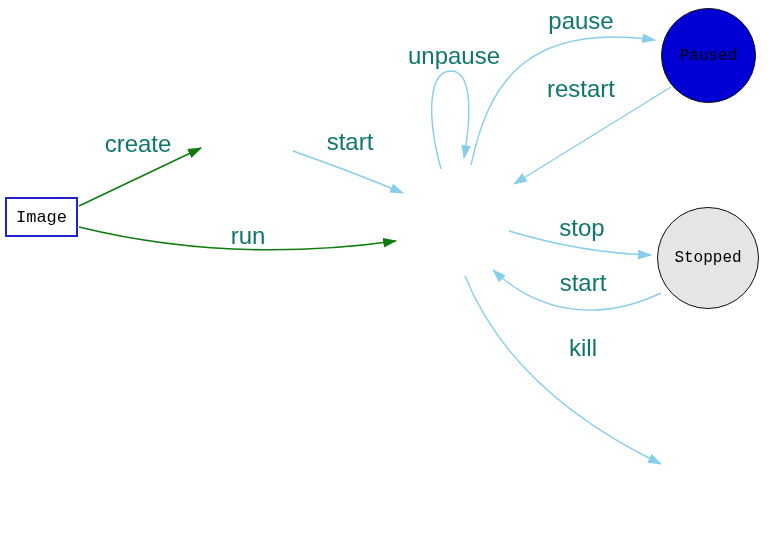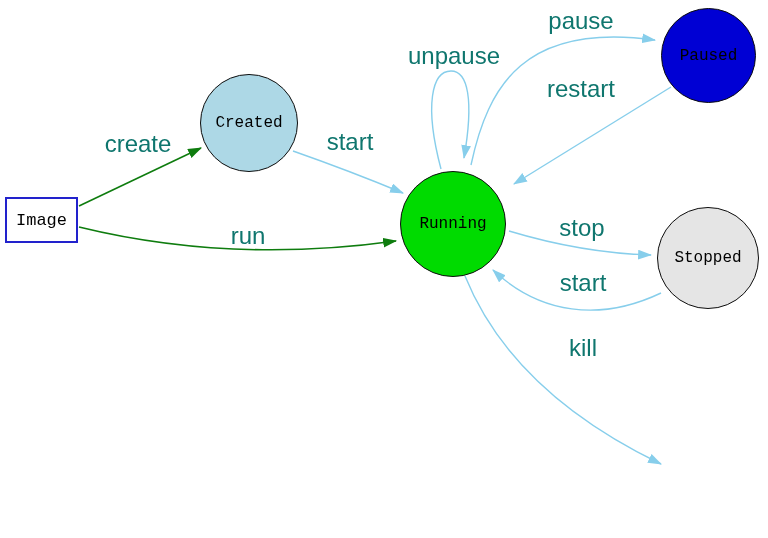--- a/index.html
+++ b/index.html
@@ -14,21 +14,21 @@
   .node{
     position:absolute;
     display:flex;align-items:center;justify-content:center;
     box-sizing:border-box;
     font-family:Liberation Mono, monospace;
     color:#000;
     text-align:center;
   }
   .circle{border-radius:50%;border:1.6px solid #0d0d0d;font-size:16px;}
   .box{border:2px solid #2222cc;background:#ffffff;font-size:17px;}
-  #node-image  {left:5px;  top:197px; width:73px;  height:46px;}
+  #node-image  {left:5px;  top:197px; width:73px;  height:40px;}
   #node-created{left:200px;top:74px;  width:98px;  height:98px;  background:#add8e6;}
   #node-running{left:400px;top:171px; width:106px; height:106px; background:#00db00;}
   #node-paused {left:661px;top:8px;   width:95px;  height:95px;  background:#0000d4;}
   #node-stopped{left:657px;top:207px; width:102px; height:102px; background:#e5e5e5;}
   #node-exited {left:668px;top:443px; width:91px;  height:91px;  background:#c4c4c4;}
   .edge-label{
     position:absolute;
     transform:translate(-50%,-50%);
     font-family:"Liberation Sans",sans-serif;
     font-size:24px;
@@ -69,26 +69,20 @@
     <path d="M 471,165 C 488,85 525,22 655,40" fill="none" stroke="#87ceeb" stroke-width="1.4" marker-end="url(#arrow-blue)"></path>
     <path d="M 671,87 Q 585,140 514,184" fill="none" stroke="#87ceeb" stroke-width="1.4" marker-end="url(#arrow-blue)"></path>
     <path d="M 509,231 Q 582,253 651,255" fill="none" stroke="#87ceeb" stroke-width="1.4" marker-end="url(#arrow-blue)"></path>
     <path d="M 661,293 C 600,322 540,314 493,270" fill="none" stroke="#87ceeb" stroke-width="1.4" marker-end="url(#arrow-blue)"></path>
     <path d="M 465,276 Q 512,392 661,464" fill="none" stroke="#87ceeb" stroke-width="1.4" marker-end="url(#arrow-blue)"></path>
   </svg>
 
   <div id="node-image" class="node box">
     <span>Image</span>
   </div>
-  <div id="node-created" class="node circle">
-    <span>Created</span>
-  </div>
-  <div id="node-running" class="node circle">
-    <span>Running</span>
-  </div>
   <div id="node-paused" class="node circle">
     <span>Paused</span>
   </div>
   <div id="node-stopped" class="node circle">
     <span>Stopped</span>
   </div>
 
   <div id="lbl-create" class="edge-label">create</div>
   <div id="lbl-run" class="edge-label">run</div>
   <div id="lbl-start1" class="edge-label">start</div>

